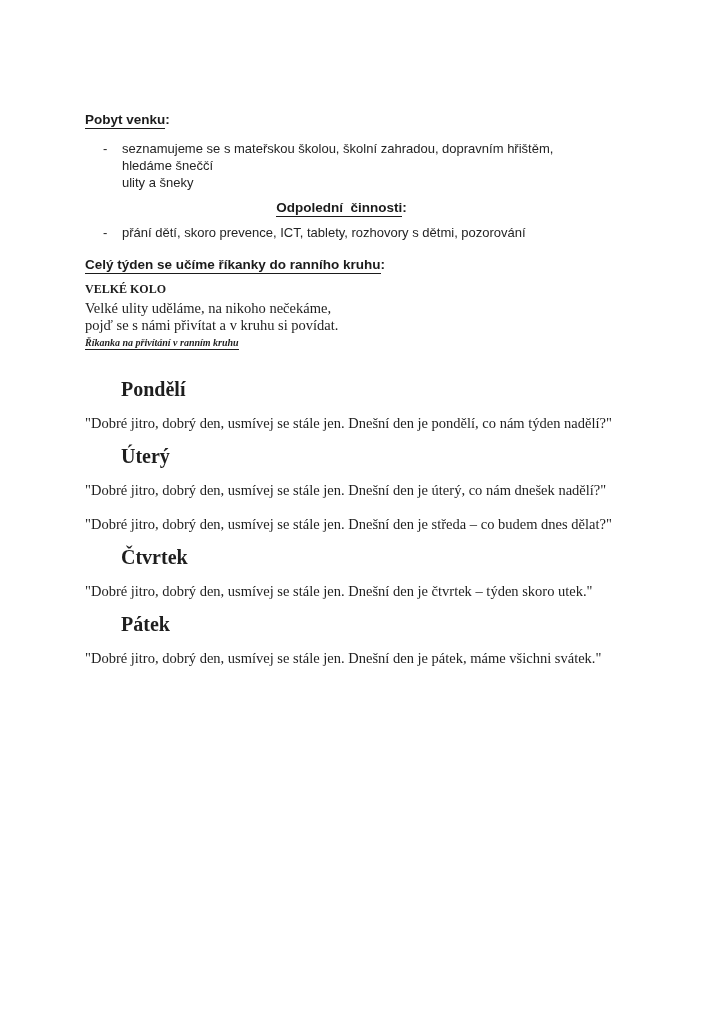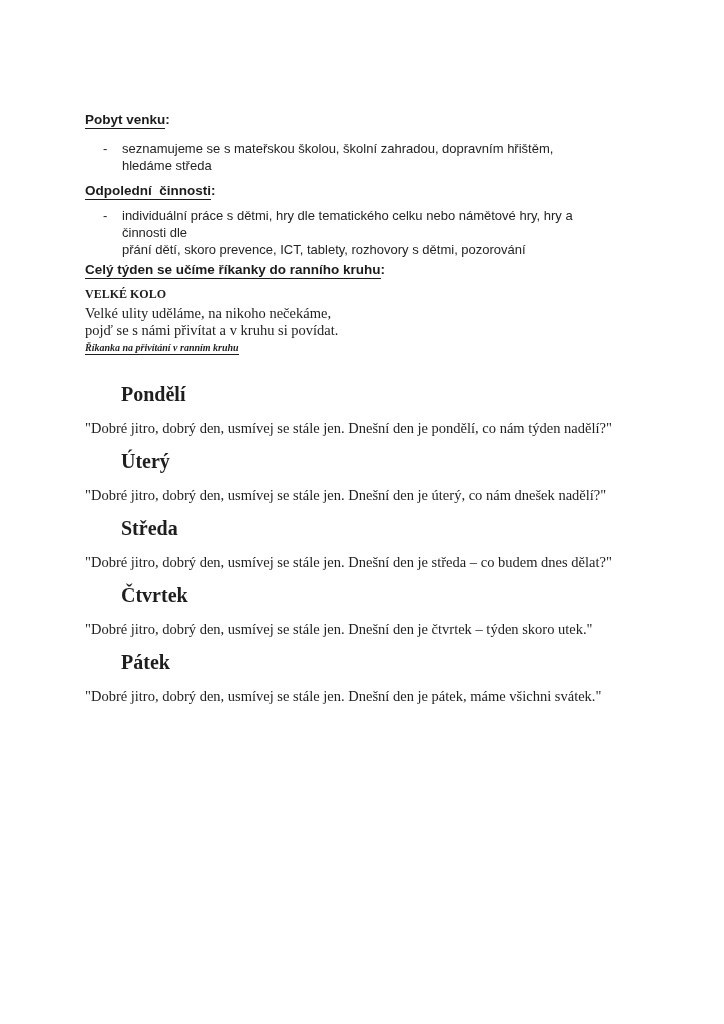--- a/index.html
+++ b/index.html
@@ -21,22 +21,22 @@
     font-weight:bold;
     font-size:13.5px;
     line-height:17px;
     color:#1b1b1b;
   }
   .h-sans .u {
     border-bottom:1.6px solid #1b1b1b;
     padding-bottom:0.5px;
     white-space:pre-wrap;
   }
-  .mt-odpoledni { margin-top:8px; }
-  .mt-cely { margin-top:3px; }
+  .mt-odpoledni { margin-top:8px;text-align:center; }
+  .mt-cely { margin-top:15px; }
   
   .bullet {
     display:flex;
     font-family:"Liberation Sans", sans-serif;
     font-size:13px;
     line-height:17px;
     color:#242424;
   }
   .bullet-1 { margin-top:12px; }
   .bullet-2 { margin-top:8px; }
@@ -92,32 +92,32 @@
 <div class="page">
   <div class="doc">
 
     <div class="h-sans">
       <span class="u">Pobyt venku</span><span>:</span>
     </div>
 
     <div class="bullet bullet-1">
       <span class="marker">-</span>
       <span class="lines">
-        <div>seznamujeme se s mateřskou školou, školní zahradou, dopravním hřištěm, hledáme středa</div>
+        <div>seznamujeme se s mateřskou školou, školní zahradou, dopravním hřištěm, hledáme šneččí</div>
+        <div>ulity a šneky</div>
       </span>
     </div>
 
     <div class="h-sans mt-odpoledni">
       <span class="u">Odpolední  činnosti</span><span>:</span>
     </div>
 
     <div class="bullet bullet-2">
       <span class="marker">-</span>
       <span class="lines">
-        <div>individuální práce s dětmi, hry dle tematického celku nebo námětové hry, hry a činnosti dle</div>
         <div>přání dětí, skoro prevence, ICT, tablety, rozhovory s dětmi, pozorování</div>
       </span>
     </div>
 
     <div class="h-sans mt-cely">
       <span class="u">Celý týden se učíme říkanky do ranního kruhu</span><span>:</span>
     </div>
 
     <div class="rhyme-title">VELKÉ KOLO</div>
     <div class="rhyme-lines">
@@ -128,21 +128,20 @@
     <div class="rikanka">
       <span class="u">Říkanka na přivítání v ranním kruhu</span>
     </div>
 
     <div class="day-name first">Pondělí</div>
     <div class="day-quote">"Dobré jitro, dobrý den, usmívej se stále jen. Dnešní den je pondělí, co nám týden nadělí?"</div>
 
     <div class="day-name">Úterý</div>
     <div class="day-quote">"Dobré jitro, dobrý den, usmívej se stále jen. Dnešní den je úterý, co nám dnešek nadělí?"</div>
 
-    <div class="day-name">Středa</div>
     <div class="day-quote">"Dobré jitro, dobrý den, usmívej se stále jen. Dnešní den je středa – co budem dnes dělat?"</div>
 
     <div class="day-name">Čtvrtek</div>
     <div class="day-quote">"Dobré jitro, dobrý den, usmívej se stále jen. Dnešní den je čtvrtek – týden skoro utek."</div>
 
     <div class="day-name">Pátek</div>
     <div class="day-quote">"Dobré jitro, dobrý den, usmívej se stále jen. Dnešní den je pátek, máme všichni svátek."</div>
 
   </div>
 </div>

